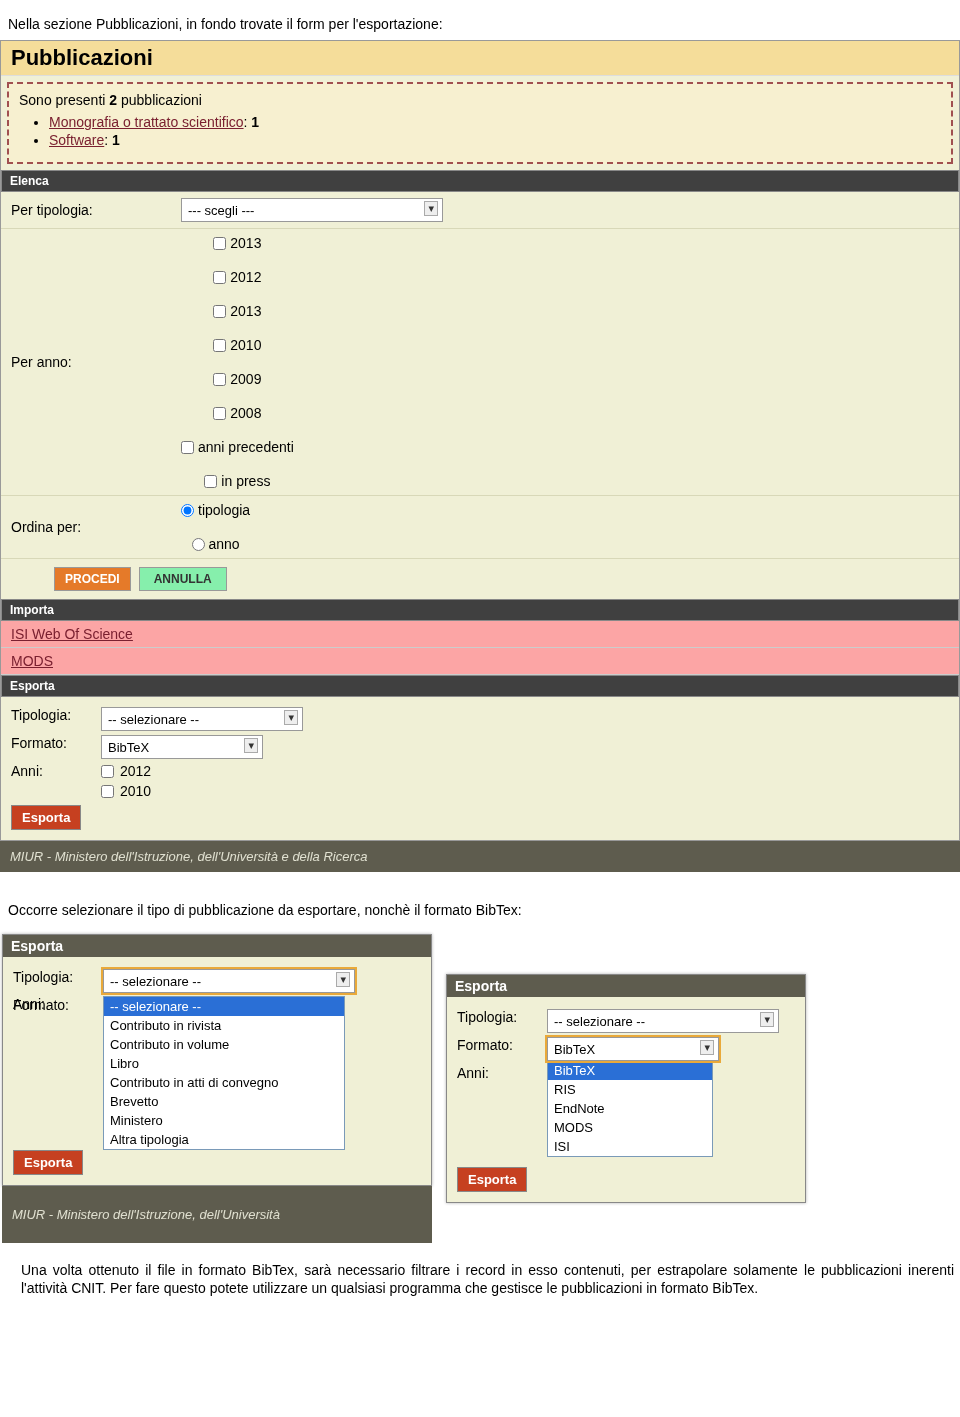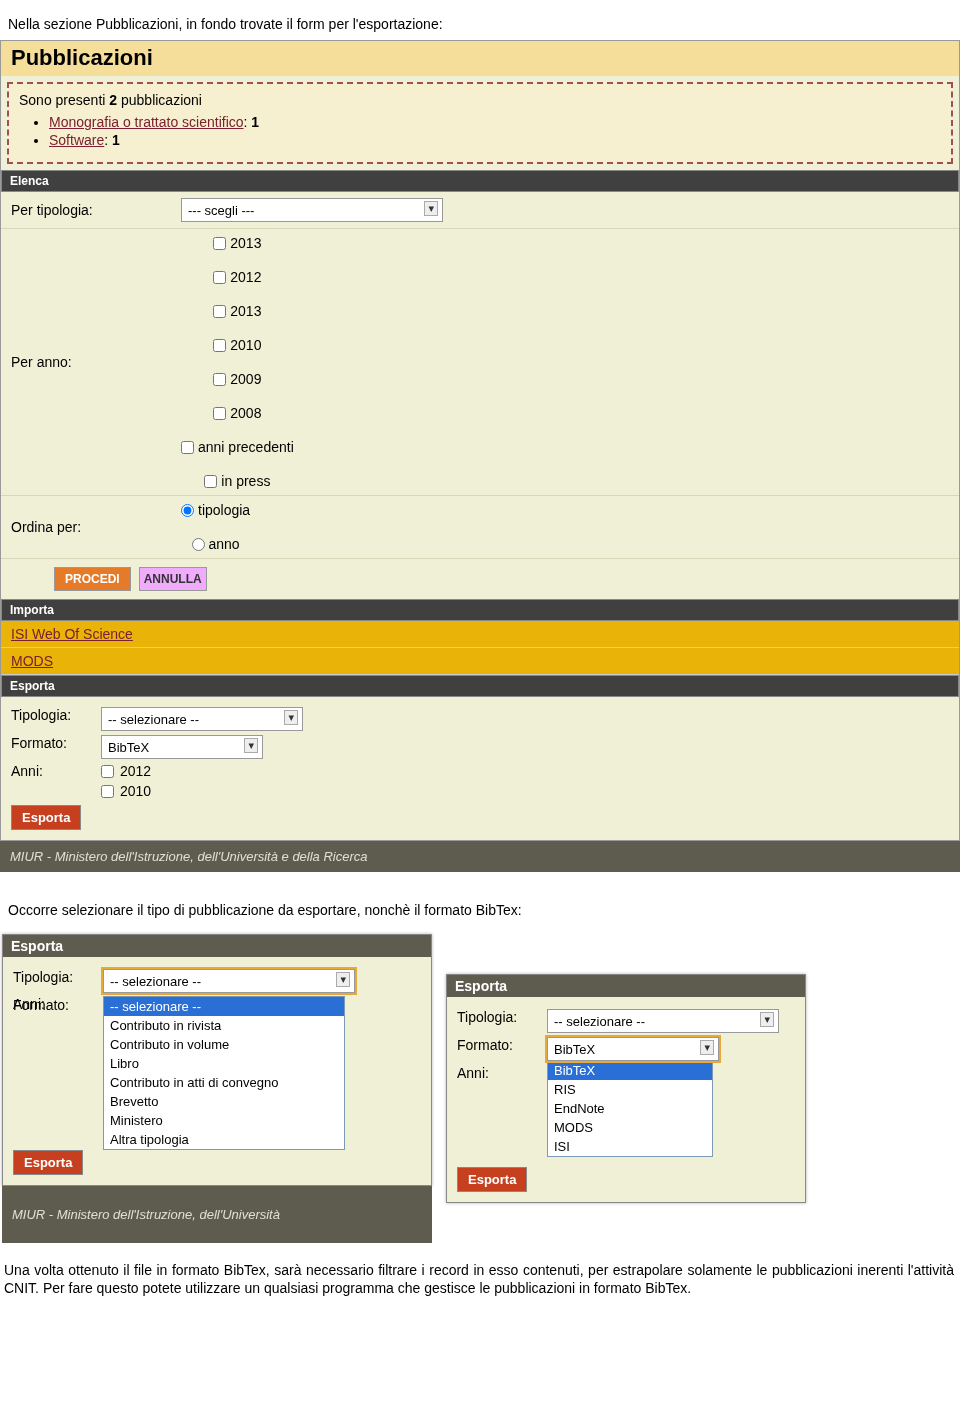--- a/index.html
+++ b/index.html
@@ -124,32 +124,32 @@
     background: #c64020;
     color: #fff;
     font-weight: bold;
     font-size: 13px;
     padding: 4px 10px;
     border: 1px solid #888;
     cursor: pointer;
     display:inline-block;
   }
   .btn-gray {
-    background: #f0abfc;
+    background: #86efac;
     color: #333;
     font-weight: bold;
     font-size: 12px;
-    padding: 4px 4px;
+    padding: 4px 14px;
     border: 1px solid #999;
     cursor: pointer;
   }
   .link-row {
     padding: 5px 10px;
     border-bottom: 1px solid #ccc;
-    background: #eab308;
+    background: #fca5a5;
     font-size: 14px;
   }
   .esporta-body {
     background: #f0f0d6;
     padding: 6px 10px 10px 10px;
     font-size: 14px;
   }
   .esporta-body .row {
     display: flex;
     align-items: flex-start;
@@ -215,21 +215,21 @@
   .footer-partical {
     background: #5e5c4e;
     color: #e0e0d0;
     font-size: 13px;
     padding: 21px 10px;
     font-style: italic;
     white-space: nowrap;
     overflow: hidden;
   }
   .final-para {
-    padding: 14px 6px 20px 4px;
+    padding: 14px 6px 20px 21px;
     font-size: 14px;
     line-height: 1.3;
     text-align: justify;
   }
   .select-focus {
     outline: 2px solid #e9a93a;
     outline-offset: 0;
   }
 </style>
 </head>

